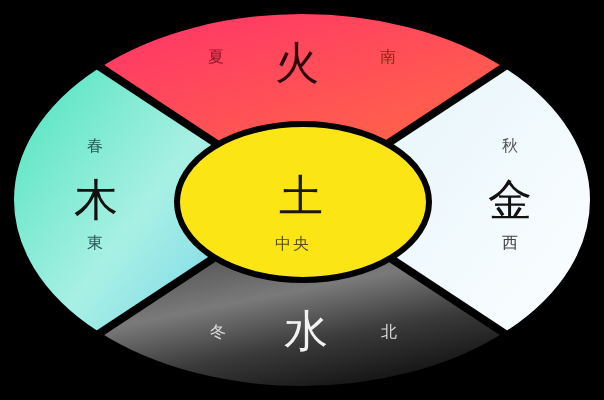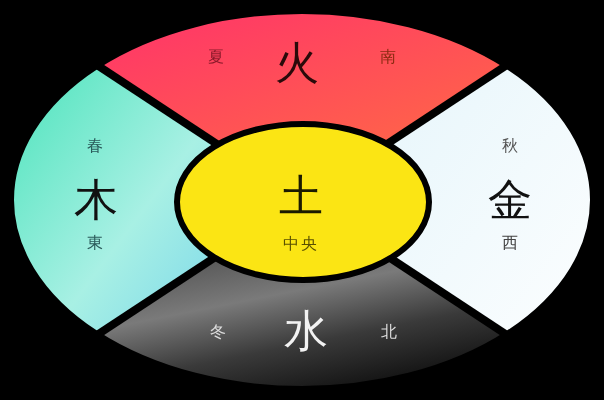--- a/index.html
+++ b/index.html
@@ -69,13 +69,13 @@
 
 <div class="lbl small" style="left:510px;top:146px;color:#555;">秋</div>
 <div class="lbl big" style="left:510px;top:200px;color:#111;">金</div>
 <div class="lbl small" style="left:510px;top:243px;color:#444;">西</div>
 
 <div class="lbl small" style="left:218px;top:332px;color:#ddd;">冬</div>
 <div class="lbl big" style="left:306px;top:331px;color:#f2f2f2;">水</div>
 <div class="lbl small" style="left:389px;top:332px;color:#ddd;">北</div>
 
 <div class="lbl big" style="left:301px;top:196px;color:#1a1a00;">土</div>
-<div class="lbl small" style="left:301px;top:244px;color:#5a5000;letter-spacing:2px;">中央</div>
+<div class="lbl small" style="left:293px;top:244px;color:#5a5000;letter-spacing:2px;">中央</div>
 
 </body></html>

